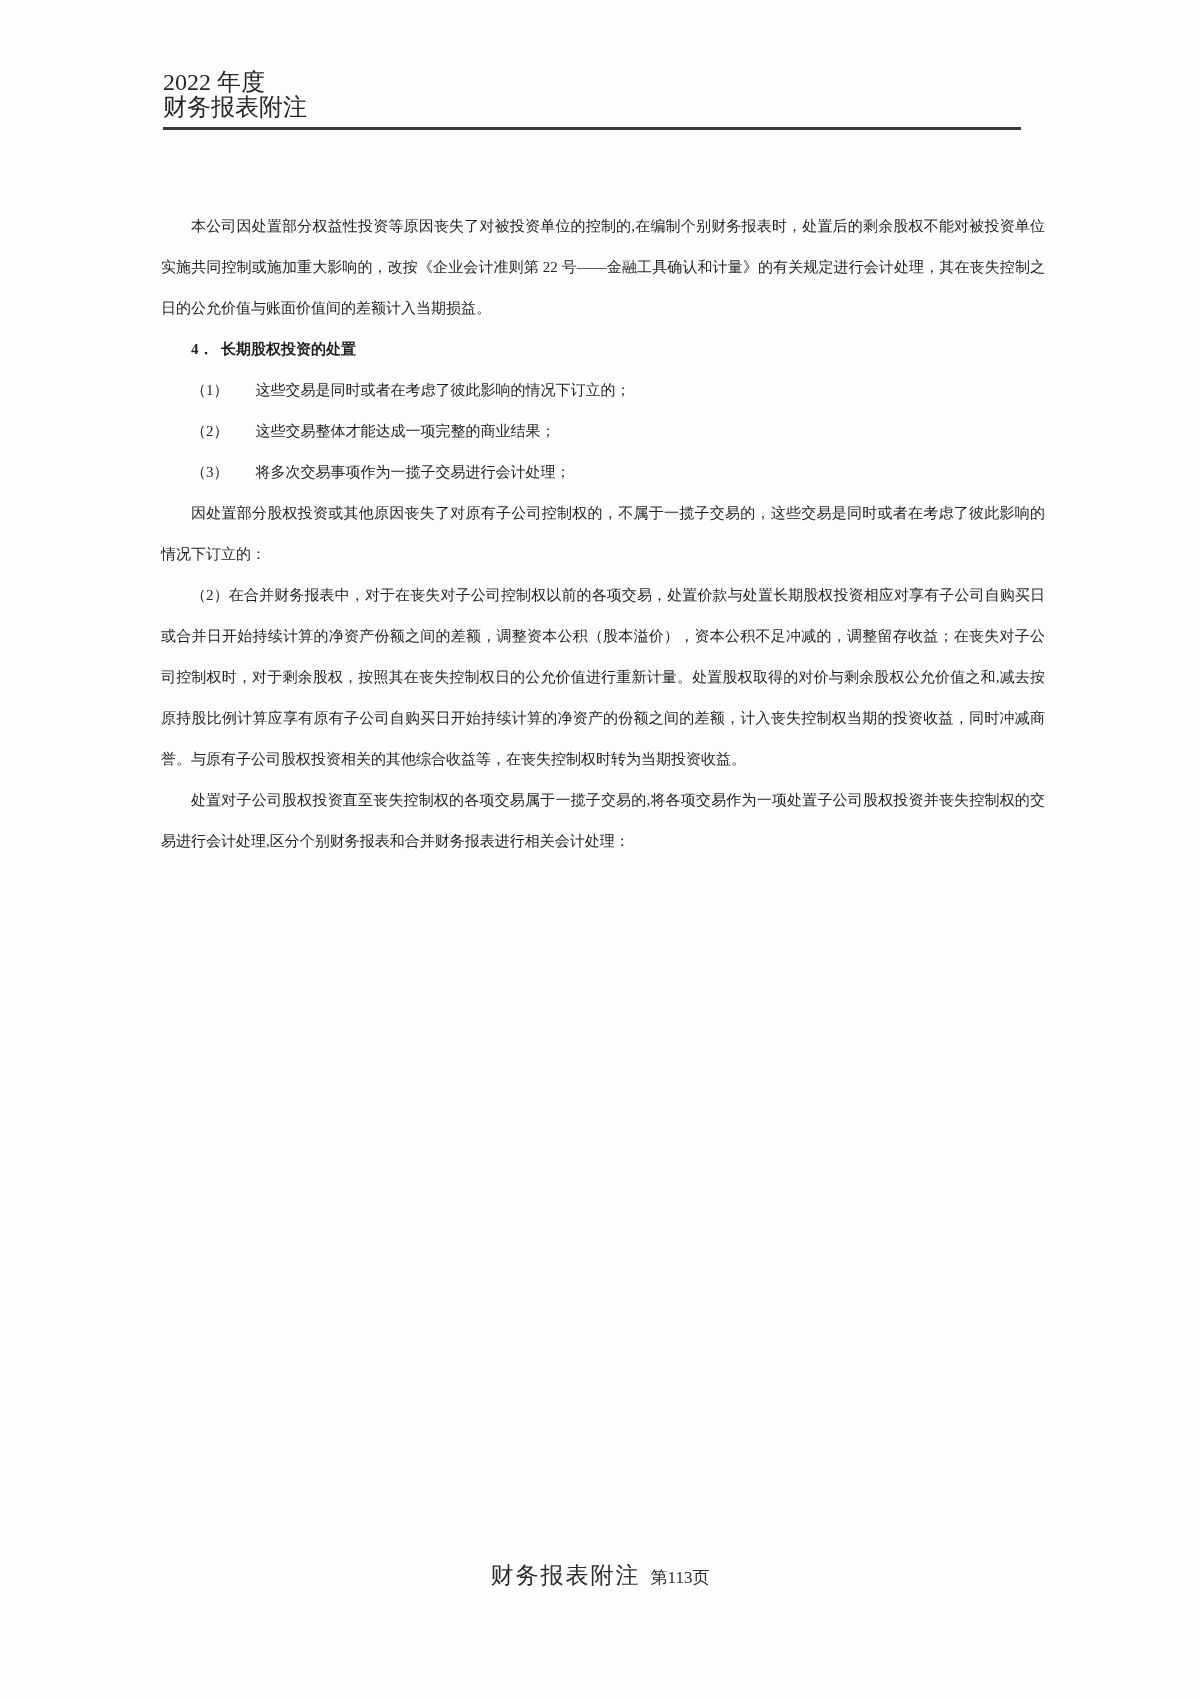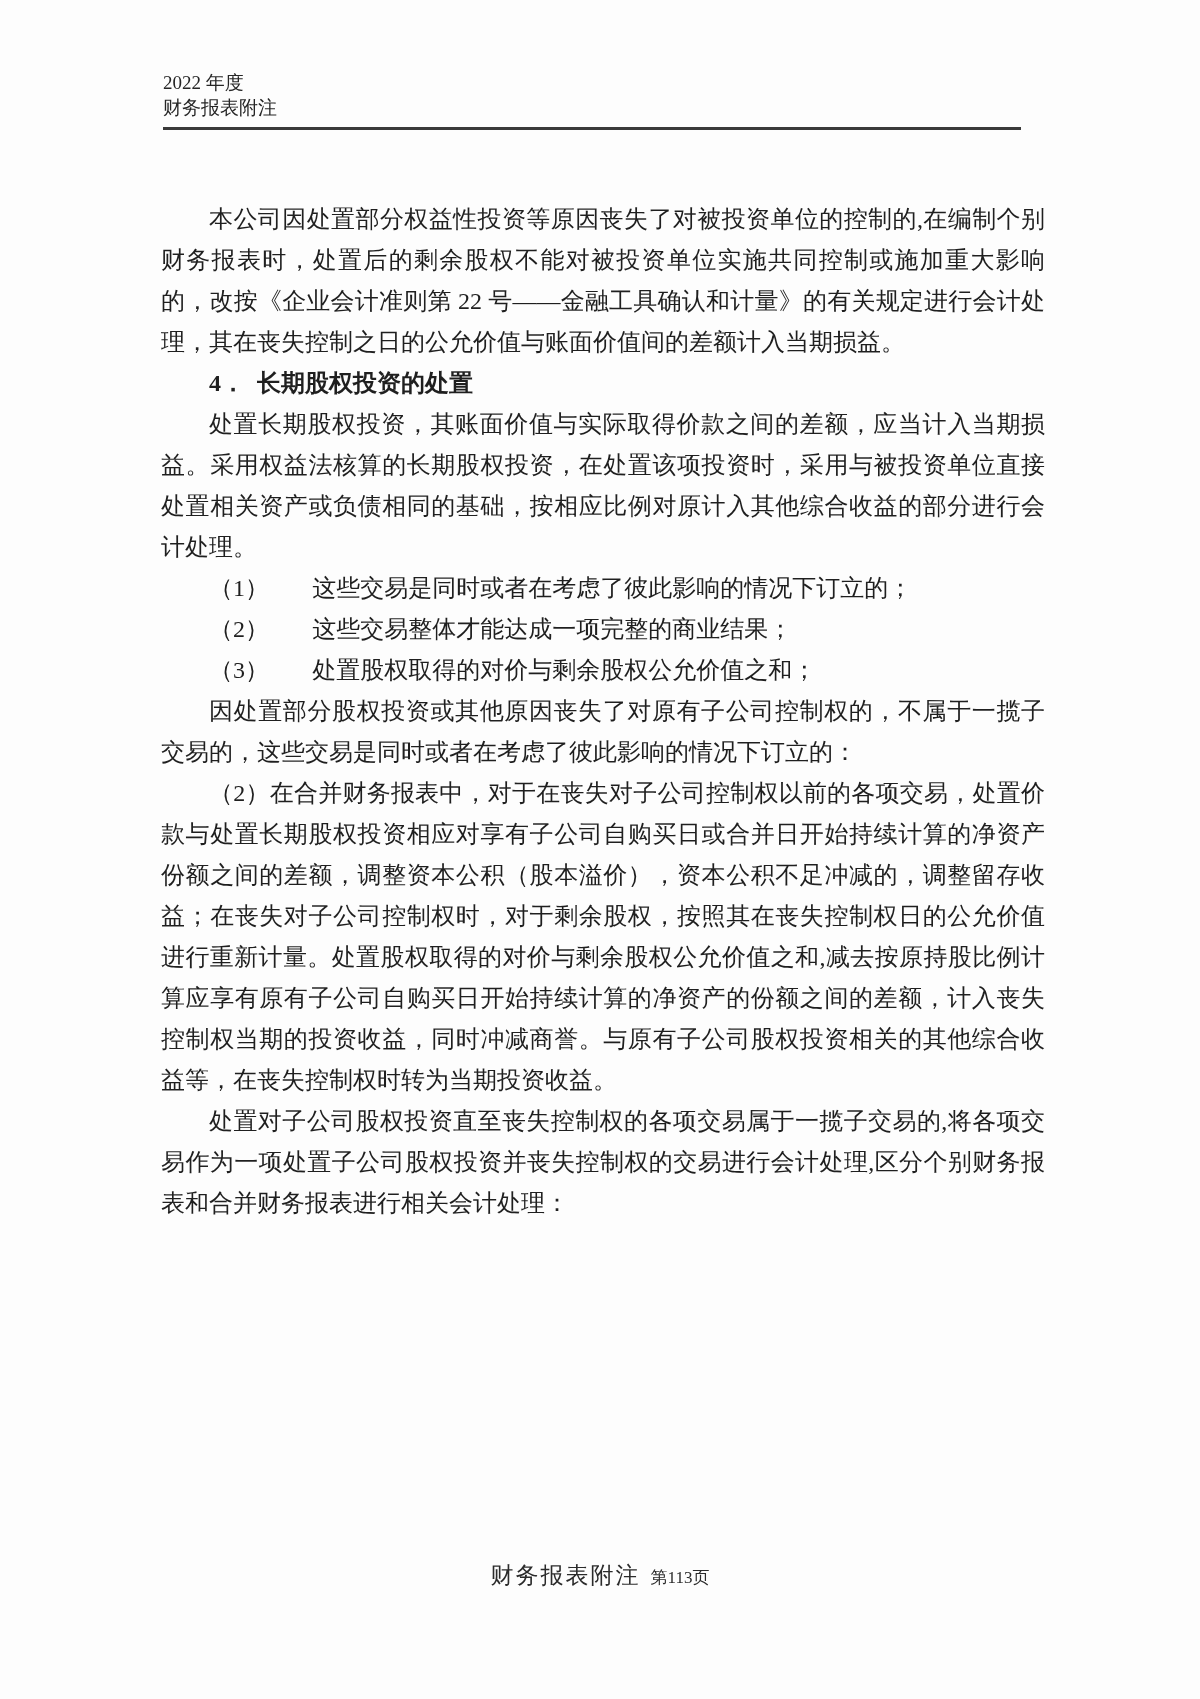--- a/index.html
+++ b/index.html
@@ -15,33 +15,33 @@
     background: #fdfdfd;
     overflow: hidden;
     font-family: "Liberation Serif", "DejaVu Serif", serif;
     color: #1f1f1f;
   }
   .header {
     position: absolute;
     top: 70px;
     left: 163px;
     width: 858px;
-    font-size: 19px;
+    font-size: 24px;
     line-height: 25px;
     color: #262626;
     border-bottom: 3px solid #3a3a3a;
     padding-bottom: 7px;
     font-family: Liberation Serif, serif;
   }
   .body-text {
     position: absolute;
-    top: 199px;
+    top: 206px;
     left: 161px;
     width: 884px;
-    font-size: 24px;
+    font-size: 15px;
     line-height: 41px;
     text-align: justify;
     text-justify: inter-ideograph;
     letter-spacing: 0;
   }
   .body-text p {
     margin: 0;
     padding: 0;
     text-indent: 2em;
   }
@@ -82,28 +82,27 @@
     <div>2022 年度</div>
     <div>财务报表附注</div>
   </div>
 
   <div class="body-text">
 
     <p>本公司因处置部分权益性投资等原因丧失了对被投资单位的控制的,在编制个别财务报表时，处置后的剩余股权不能对被投资单位实施共同控制或施加重大影响的，改按《企业会计准则第 22 号——金融工具确认和计量》的有关规定进行会计处理，其在丧失控制之日的公允价值与账面价值间的差额计入当期损益。</p>
 
     <p class="heading"><span class="num">4．</span><span>长期股权投资的处置</span></p>
 
-    <p>处置长期股权投资，其账面价值与实际取得价款之间的差额，应当计入当期损益。采用权益法核算的长期股权投资，在处置该项投资时，采用与被投资单位直接处置相关资产或负债相同的基础，按相应比例对原计入其他综合收益的部分进行会计处理。</p>
 
 
     <p class="list-item"><span class="num">（1）</span><span>这些交易是同时或者在考虑了彼此影响的情况下订立的；</span></p>
 
     <p class="list-item"><span class="num">（2）</span><span>这些交易整体才能达成一项完整的商业结果；</span></p>
 
-    <p class="list-item"><span class="num">（3）</span><span>处置股权取得的对价与剩余股权公允价值之和；</span></p>
+    <p class="list-item"><span class="num">（3）</span><span>将多次交易事项作为一揽子交易进行会计处理；</span></p>
 
 
     <p>因处置部分股权投资或其他原因丧失了对原有子公司控制权的，不属于一揽子交易的，这些交易是同时或者在考虑了彼此影响的情况下订立的：</p>
 
 
     <p>（2）在合并财务报表中，对于在丧失对子公司控制权以前的各项交易，处置价款与处置长期股权投资相应对享有子公司自购买日或合并日开始持续计算的净资产份额之间的差额，调整资本公积（股本溢价），资本公积不足冲减的，调整留存收益；在丧失对子公司控制权时，对于剩余股权，按照其在丧失控制权日的公允价值进行重新计量。处置股权取得的对价与剩余股权公允价值之和,减去按原持股比例计算应享有原有子公司自购买日开始持续计算的净资产的份额之间的差额，计入丧失控制权当期的投资收益，同时冲减商誉。与原有子公司股权投资相关的其他综合收益等，在丧失控制权时转为当期投资收益。</p>
 
     <p>处置对子公司股权投资直至丧失控制权的各项交易属于一揽子交易的,将各项交易作为一项处置子公司股权投资并丧失控制权的交易进行会计处理,区分个别财务报表和合并财务报表进行相关会计处理：</p>
 
   </div>

